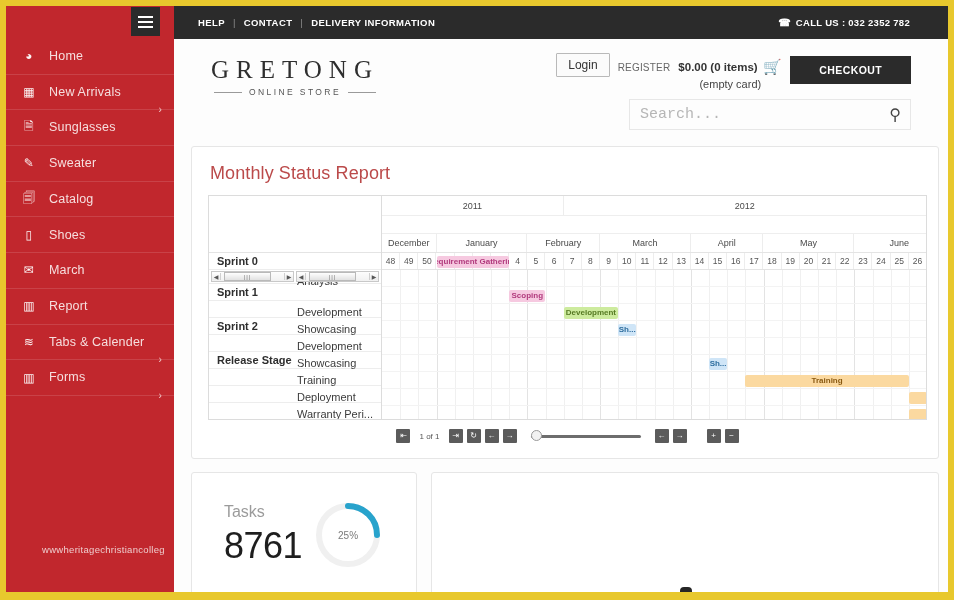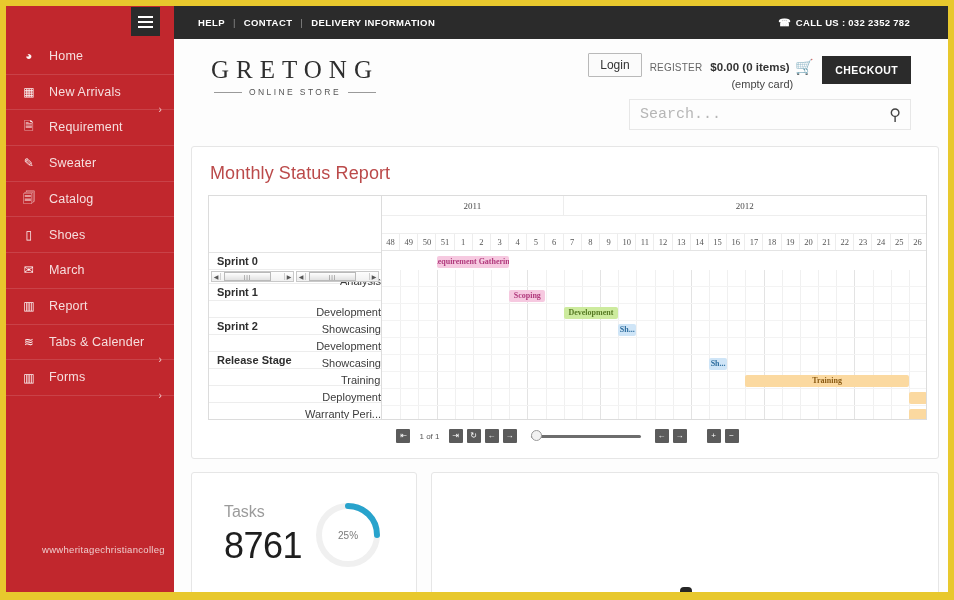--- a/index.html
+++ b/index.html
@@ -158,21 +158,21 @@
   .cart-block { margin-top: 5px; text-align: center; }
   .cart-line1 {
     font-size: 11.5px; color: #333; font-weight: bold;
     display: flex; align-items: center; gap: 6px;
   }
   .cart-ico { font-size: 15px; color: #222; }
   .cart-line2 { font-size: 11px; color: #444; margin-top: 2px; }
   .btn-checkout {
     background: #2b2b2b; color: #fff;
     border: none;
-    padding: 8px 13px;
+    padding: 8px 29px;
     font-size: 10.5px; font-weight: bold;
     letter-spacing: .4px;
     cursor: pointer; margin-top: 3px; text-align: right;
   }
   .search-wrap {
     position: absolute;
     right: 37px; top: 60px;
     width: 282px; height: 31px;
     border: 1px solid #e7e7e7;
     background: #fdfdfd;
@@ -220,21 +220,20 @@
     width: 173px; height: 100%;
     border-right: 1px solid #dcdcdc;
     background: #fff;
   }
   .g-left-head { height: 57px; border-bottom: 1px solid #e4e4e4; }
   .g-row {
     height: 17px;
     display: flex; align-items: center;
     border-bottom: 1px solid #ededed;
     padding-left: 4px;
-    gap: 44px;
   }
   .g-row .grp {
     width: 84px;
     font-weight: bold;
     font-size: 11px;
     color: #2e2e2e;
     text-align: left;
     padding-left: 4px;
   }
   .g-row .task {
@@ -267,21 +266,20 @@
     background: linear-gradient(#fefefe,#e2e2e2);
     border: 1px solid #b9b9b9;
     display: flex; align-items: center; justify-content: center;
     font-size: 6px; color: #777; letter-spacing: 1px;
   }
   .mini-sb .spacer { flex: 1; }
 
   .g-right {
     position: absolute; left: 173px; top: 0; right: 0; height: 100%;
     overflow: hidden;
-    font-family: Liberation Serif, serif;
   }
   .gh-year {
     height: 20px; position: relative; border-bottom: 1px solid #eee;
   }
   .gh-blank { height: 18px; border-bottom: 1px solid #eee; position: relative;}
   .gh-month { height: 19px; position: relative; border-bottom: 1px solid #e4e4e4;}
   .gh-week { height: 17px; position: relative; border-bottom: 1px solid #e4e4e4;}
   .hcell {
     position: absolute; top: 0; height: 100%;
     display: flex; align-items: center; justify-content: center;
@@ -416,21 +414,21 @@
           <span class="ico">◕</span>
           <span class="lbl">Home</span>
         </div>
         <div class="sb-item">
           <span class="ico">▦</span>
           <span class="lbl">New Arrivals</span>
           <span class="caret">›</span>
         </div>
         <div class="sb-item">
           <span class="ico">🗎</span>
-          <span class="lbl">Requirement</span>
+          <span class="lbl">Sunglasses</span>
         </div>
         <div class="sb-item">
           <span class="ico">✎</span>
           <span class="lbl">Sweater</span>
         </div>
         <div class="sb-item">
           <span class="ico">🗐</span>
           <span class="lbl">Catalog</span>
         </div>
         <div class="sb-item">
@@ -552,20 +550,29 @@
               <div class="task">Warranty Peri...</div>
             </div>
           </div>
       </div>
       <div class="g-right">
         <div class="gh-year" id="gh-year">
             <div class="hcell" style="left: 0px; width: 181.667px;">2011</div>
             <div class="hcell" style="left: 181.667px; width: 363.333px;">2012</div>
           </div>
         <div class="gh-blank"></div>
+        <div class="gh-month" id="gh-month">
+            <div class="hcell" style="left: 0px; width: 54.5px;">December</div>
+            <div class="hcell" style="left: 54.5px; width: 90.8333px;">January</div>
+            <div class="hcell" style="left: 145.333px; width: 72.6667px;">February</div>
+            <div class="hcell" style="left: 218px; width: 90.8333px;">March</div>
+            <div class="hcell" style="left: 308.833px; width: 72.6667px;">April</div>
+            <div class="hcell" style="left: 381.5px; width: 90.8333px;">May</div>
+            <div class="hcell" style="left: 472.333px; width: 90.8333px;">June</div>
+          </div>
         <div class="gh-week" id="gh-week">
             <div class="hcell" style="left: 0px; width: 18.1667px;">48</div>
             <div class="hcell" style="left: 18.1667px; width: 18.1667px;">49</div>
             <div class="hcell" style="left: 36.3333px; width: 18.1667px;">50</div>
             <div class="hcell" style="left: 54.5px; width: 18.1667px;">51</div>
             <div class="hcell" style="left: 72.6667px; width: 18.1667px;">1</div>
             <div class="hcell" style="left: 90.8333px; width: 18.1667px;">2</div>
             <div class="hcell" style="left: 109px; width: 18.1667px;">3</div>
             <div class="hcell" style="left: 127.167px; width: 18.1667px;">4</div>
             <div class="hcell" style="left: 145.333px; width: 18.1667px;">5</div>

